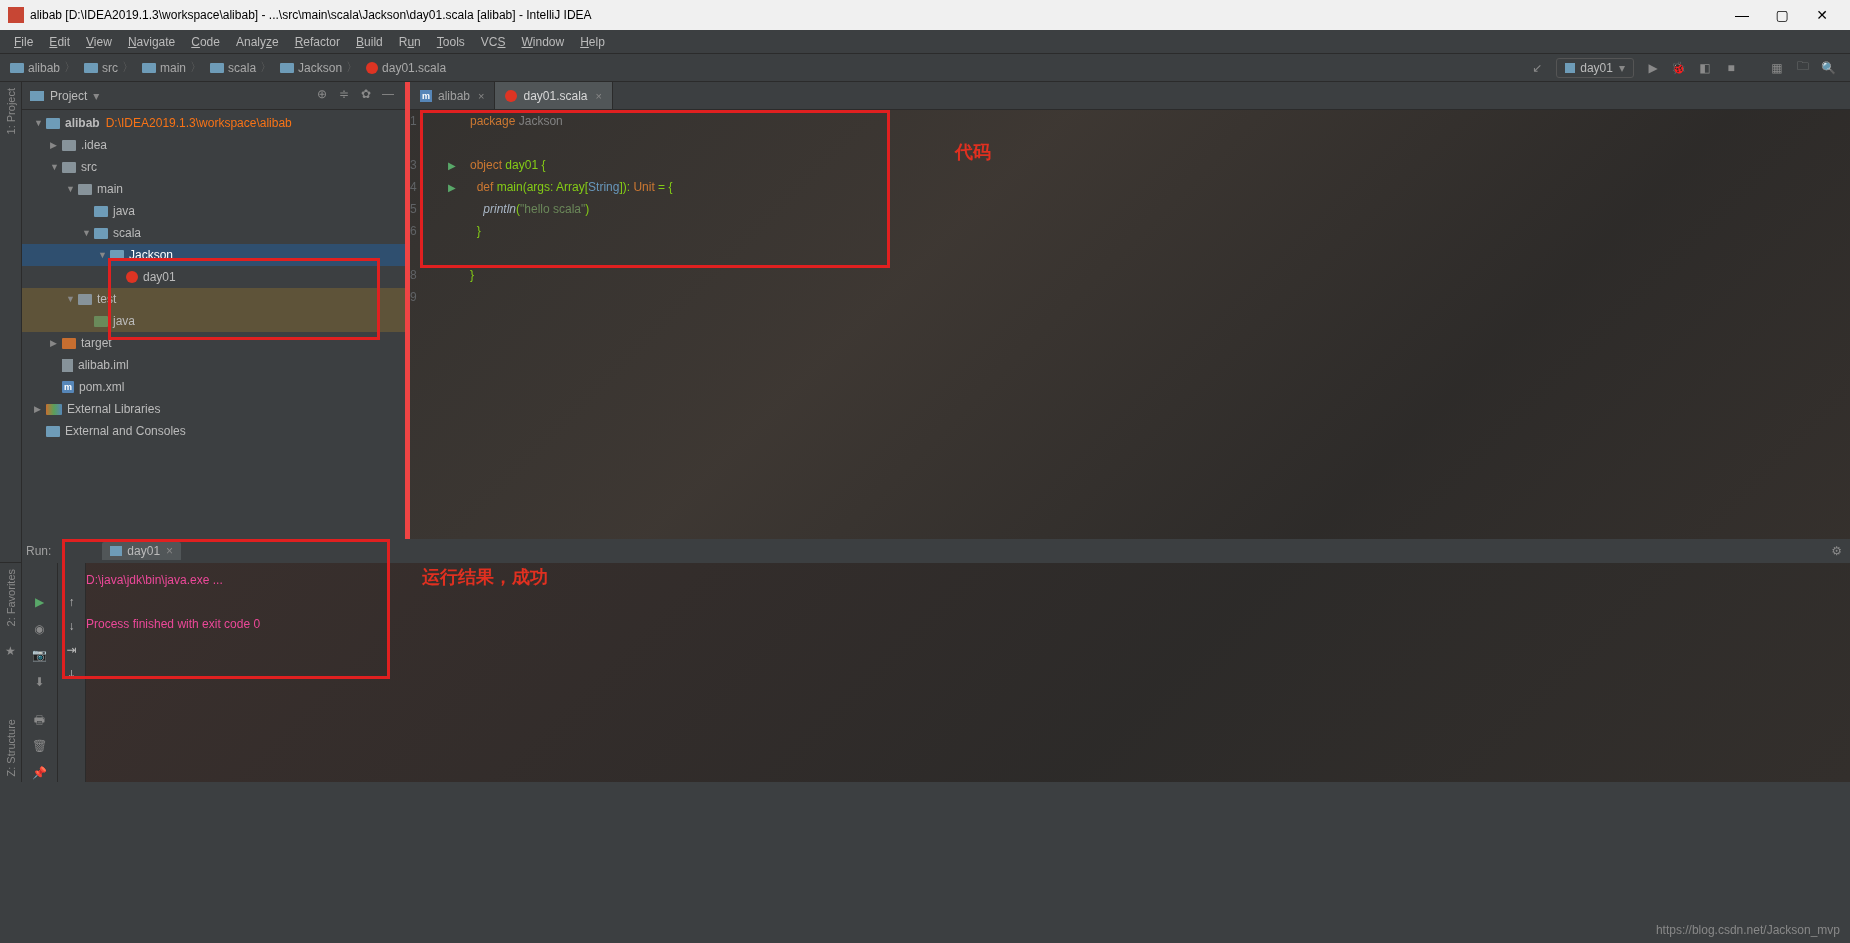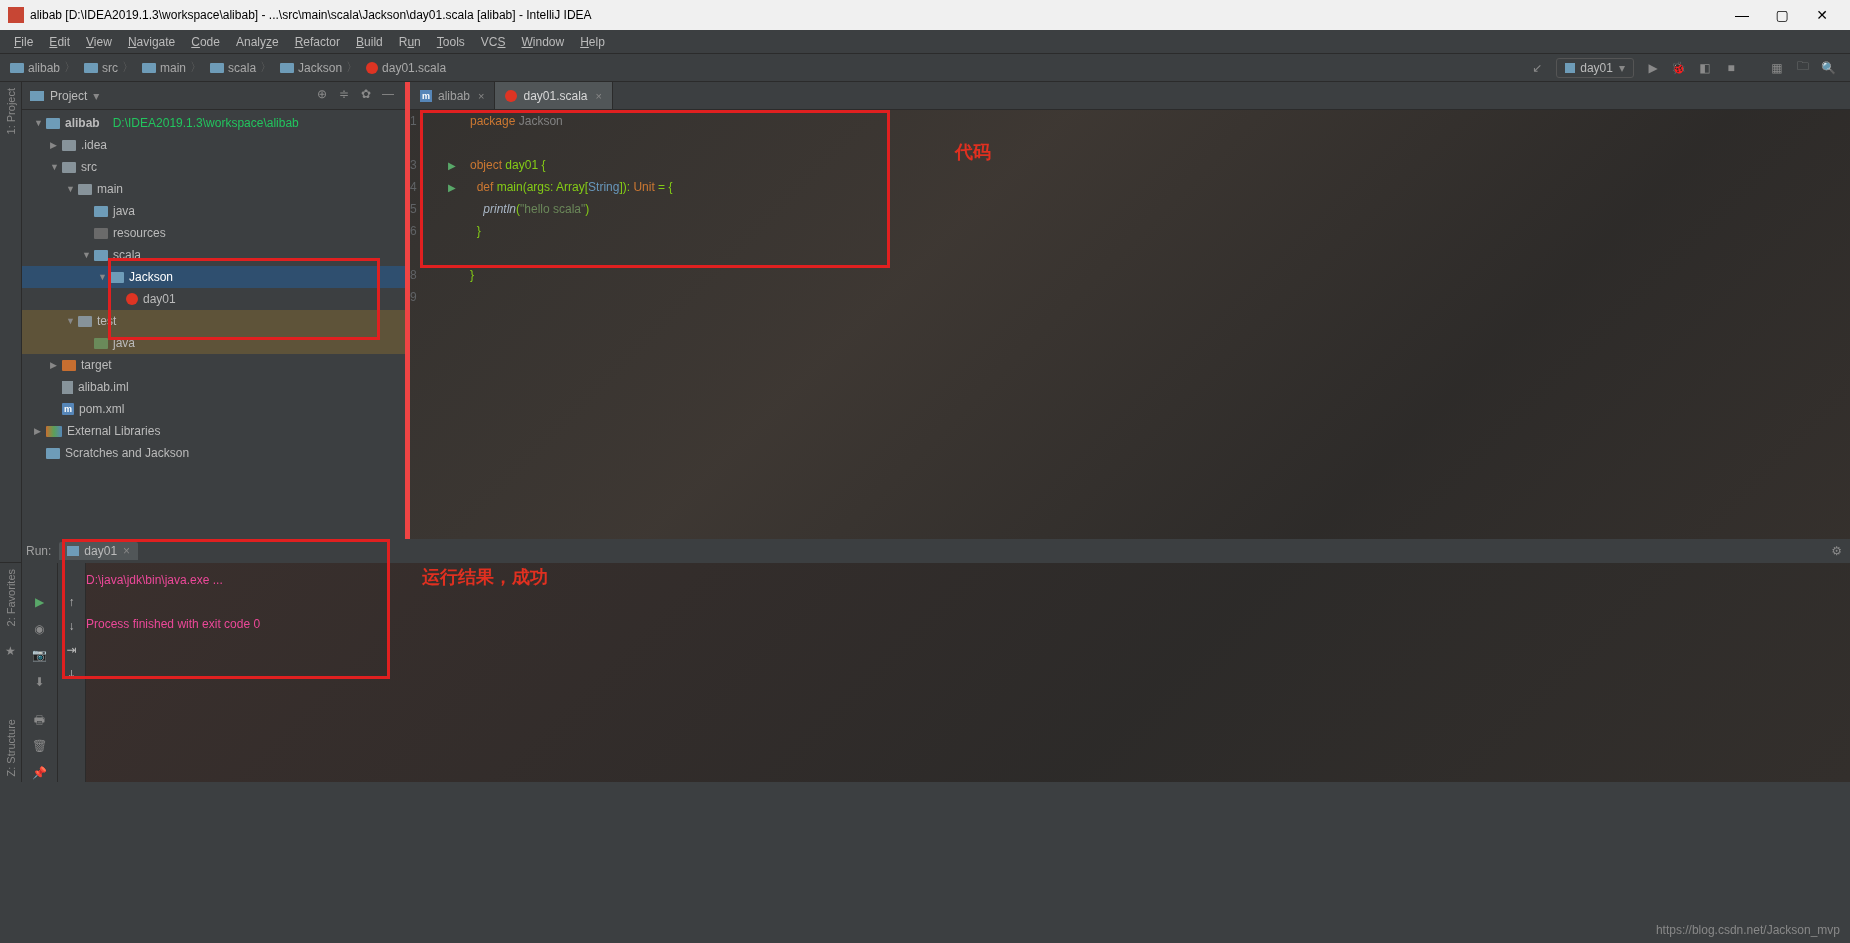--- a/index.html
+++ b/index.html
@@ -48,21 +48,21 @@
 .indent { display: inline-block; }
 .arrow { width: 12px; color: #888; font-size: 9px; }
 .ficon { width: 14px; height: 11px; margin-right: 5px; border-radius: 1px; }
 .ficon.folder { background: #87939a; }
 .ficon.blue { background: #6e9cb8; }
 .ficon.orange { background: #c76e30; }
 .ficon.gray { background: #6a6a6a; }
 .ficon.file { background: #87939a; border-radius: 0; width: 11px; height: 13px; }
 .ficon.scala { background: #de3423; border-radius: 50%; width: 12px; height: 12px; }
 .ficon.m { background: #5686b8; width: 12px; height: 12px; color: #fff; font-size: 9px; text-align: center; line-height: 12px; font-weight: bold; }
-.tree .dim { color: #22c55e; margin-left: 13px; }
+.tree .dim { color: #f97316; margin-left: 6px; }
 
 .red-box { position: absolute; border: 3px solid #e02020; pointer-events: none; }
 
 
 .editor-wrap { flex: 1; display: flex; flex-direction: column; background: #2b2b2b; position: relative; }
 .tabs { height: 28px; display: flex; background: #3c3f41; border-bottom: 1px solid #2b2b2b; }
 .tab { display: flex; align-items: center; padding: 0 10px; border-right: 1px solid #2b2b2b; color: #a0a0a0; cursor: pointer; }
 .tab.active { background: #515658; color: #d8d8d8; }
 .tab .tico { width: 12px; height: 12px; margin-right: 6px; }
 .tab .close { margin-left: 8px; color: #888; font-size: 11px; }
@@ -89,21 +89,21 @@
 
 .run-panel { height: 220px; display: flex; border-top: 1px solid #2b2b2b; background: #2b2b2b; position: relative; }
 .run-left-gutter { width: 22px; background: #3c3f41; display: flex; flex-direction: column; align-items: center; border-right: 1px solid #2b2b2b; }
 .run-left-gutter .vlabel { writing-mode: vertical-rl; transform: rotate(180deg); padding: 6px 2px; color: #8a8a8a; font-size: 11px; cursor: pointer; }
 .run-head-col { width: 36px; display: flex; flex-direction: column; align-items: center; padding-top: 32px; gap: 10px; background: #3c3f41; border-right: 1px solid #2b2b2b; }
 .run-head-col .rb { width: 20px; height: 18px; color: #8a8a8a; text-align: center; cursor: pointer; }
 .run-head-col .rb.green { color: #59a869; }
 .run-col2 { width: 28px; display: flex; flex-direction: column; align-items: center; padding-top: 32px; gap: 10px; background: #3c3f41; border-right: 1px solid #2b2b2b; }
 .run-body { flex: 1; position: relative; font-family: "Consolas", monospace; background: rgba(43,43,43,0.8); }
 .run-body-bg { position: absolute; inset: 0; background: linear-gradient(135deg, #4a3530 0%, #2f2b28 60%, #3c342e 100%); opacity: 0.5; }
-.run-tabs { height: 24px; background: #3c3f41; display: flex; align-items: center; padding-left: 4px; position: relative; }
+.run-tabs { height: 24px; background: #3c3f41; display: flex; align-items: center; padding-left: 4px; position: relative; gap: 43px; }
 .run-tabs .rlabel { color: #a0a0a0; margin-right: 8px; }
 .run-tabs .rtab { background: #515658; padding: 2px 8px; display: flex; align-items: center; border-radius: 2px 2px 0 0; }
 .run-tabs .rtab .ico { width: 12px; height: 10px; background: #6e9cb8; margin-right: 5px; }
 .run-tabs .rtab .close { margin-left: 6px; color: #888; }
 .run-tabs .gear { position: absolute; right: 8px; color: #8a8a8a; cursor: pointer; }
 .run-out { padding: 10px 0; color: #ec4899; font-size: 13px; position: relative; z-index: 1; }
 .run-out div { height: 22px; }
 
 .footer { position: absolute; bottom: 0; right: 10px; height: 20px; color: #888; font-size: 12px; }
 </style>
@@ -225,26 +225,20 @@
           <span>main</span>
         </div>
       <div class="tree-row">
           <span class="indent" style="width:54px"></span>
           <span class="arrow"></span>
           <span class="ficon blue"></span>
           <span>java</span>
         </div>
       <div class="tree-row">
           <span class="indent" style="width:54px"></span>
-          <span class="arrow"></span>
-          <span class="ficon gray"></span>
-          <span>resources</span>
-        </div>
-      <div class="tree-row">
-          <span class="indent" style="width:54px"></span>
           <span class="arrow">▼</span>
           <span class="ficon blue"></span>
           <span>scala</span>
         </div>
       <div class="tree-row sel">
           <span class="indent" style="width:70px"></span>
           <span class="arrow">▼</span>
           <span class="ficon blue"></span>
           <span>Jackson</span>
         </div>
@@ -283,21 +277,21 @@
         </div>
       <div class="tree-row">
           <span class="indent" style="width:6px"></span>
           <span class="arrow">▶</span>
           <span class="ficon" style="background:linear-gradient(90deg,#c76e30,#5aa05a,#5686b8);width:16px"></span>
           <span>External Libraries</span>
         </div>
       <div class="tree-row">
           <span class="indent" style="width:18px"></span>
           <span class="ficon blue"></span>
-          <span>Scratches and Jackson</span>
+          <span>External and Consoles</span>
         </div>
 
       <div class="red-box" style="left:86px; top:148px; width:272px; height:82px;"></div>
     </div>
   </div>
 
   <div class="editor-wrap">
     <div class="tabs">
       <div class="tab">
           <span class="tico m">m</span>

